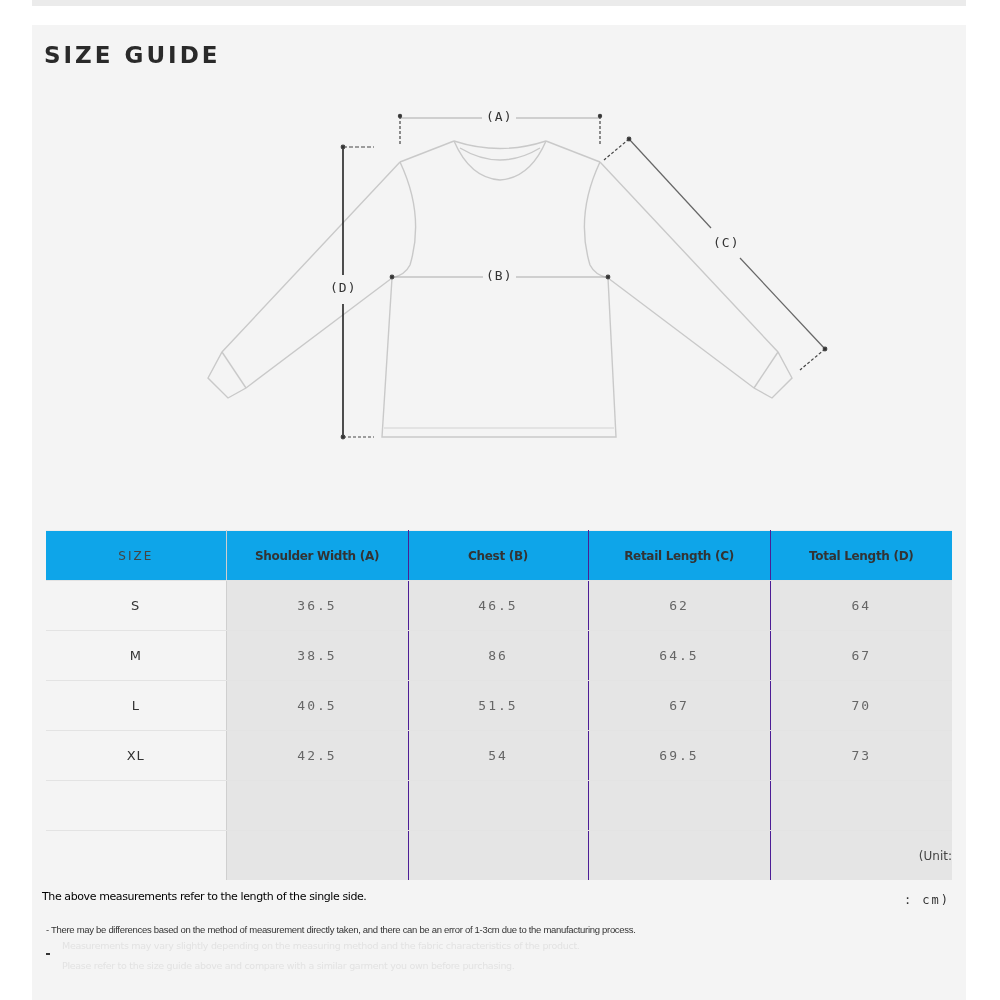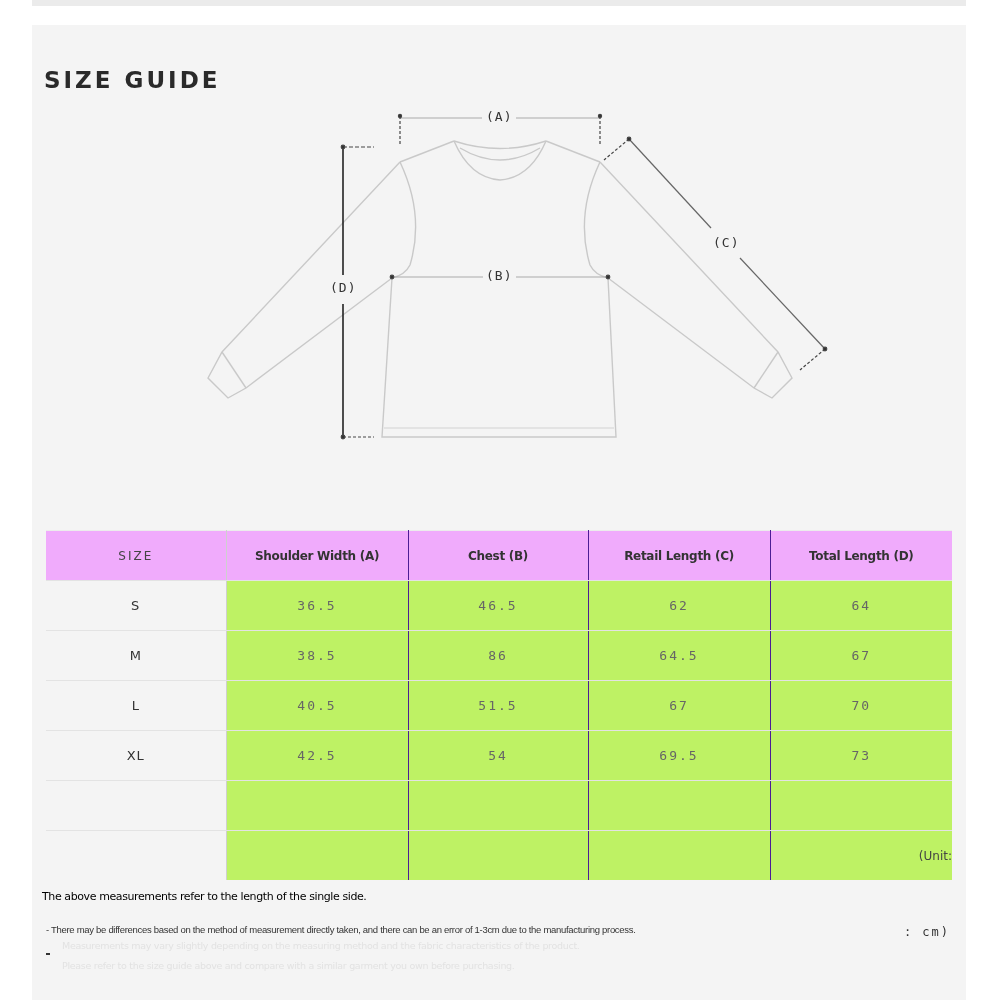--- a/index.html
+++ b/index.html
@@ -9,47 +9,46 @@
   }
   .topbar {
     position:absolute; left:32px; top:0; width:934px; height:6px; background:#ebebeb;
   }
   .panel {
     position:absolute; left:32px; top:25px; width:934px; height:975px; background:#f4f4f4;
   }
   .title {
     position:absolute; left:44px; top:42px; font-size:23px; letter-spacing:3px; font-weight:bold; color:#2a2a2a;
     font-family:"DejaVu Sans", sans-serif;
-    margin-top:25px;
   }
   svg.diagram { position:absolute; left:0; top:0; }
   .diagram-label {
     position:absolute; font-size:13px; color:#333; letter-spacing:1px;
     font-family:"DejaVu Sans Mono", monospace;
   }
   table.size-table {
     position:absolute; left:46px; top:530px; width:906px; border-collapse:collapse; table-layout:fixed;
   }
   table.size-table th, table.size-table td {
     height:49px; text-align:center; font-size:13px; padding:0;
     border-bottom:1.5px solid #e3e3e3; border-right:1px solid #4c1d95;
   }
   table.size-table tr:first-child th { border-top:1.5px solid #ececec; }
-  table.size-table th { background:#f0abfc; font-weight:bold; color:#333; font-family:"DejaVu Sans", sans-serif; font-size:12px; letter-spacing:-0.3px;}
+  table.size-table th { background:#0ea5e9; font-weight:bold; color:#333; font-family:"DejaVu Sans", sans-serif; font-size:12px; letter-spacing:-0.3px;}
   table.size-table th.size-head { font-weight:normal; letter-spacing:2px; color:#444; }
-  table.size-table td { background:#bef264; color:#666; letter-spacing:2px; font-family:"DejaVu Sans Mono", monospace; }
+  table.size-table td { background:#e5e5e5; color:#666; letter-spacing:2px; font-family:"DejaVu Sans Mono", monospace; }
   table.size-table td.size-cell { background:#f4f4f4; color:#333; font-family:"DejaVu Sans", sans-serif; letter-spacing:1px; border-right:1.5px solid #cfcfcf; }
   table.size-table th.size-head { border-right:1.5px solid #cfcfcf; }
   table.size-table th:last-child, table.size-table td:last-child { border-right:none; }
   td.unit-cell { text-align:right !important; padding-right:0 !important; font-family:"DejaVu Sans", sans-serif !important; letter-spacing:0 !important; color:#444 !important; font-size:12px !important; }
   .note-main {
     position:absolute; left:42px; top:890px; font-size:11px; color:#000000; font-family:"DejaVu Sans", sans-serif; letter-spacing:-0.4px;
   }
   .unit-tail {
-    position:absolute; right:50px; top:925px; font-size:12px; color:#333; letter-spacing:2px; font-family:"DejaVu Sans Mono", monospace;
+    position:absolute; right:50px; top:893px; font-size:12px; color:#333; letter-spacing:2px; font-family:"DejaVu Sans Mono", monospace;
   }
   .note-small {
     position:absolute; left:46px; top:924px; font-size:9.5px; color:#333; font-family:Liberation Sans, sans-serif; letter-spacing:-0.3px;
   }
   .note-faded {
     position:absolute; left:62px; font-size:9.5px; color:#e2e2e2; font-family:"DejaVu Sans", sans-serif; letter-spacing:-0.3px; white-space:nowrap;
   }
   .bullet-dash { position:absolute; left:46px; top:953px; width:4px; height:2px; background:#333; }
 </style>
 </head>

